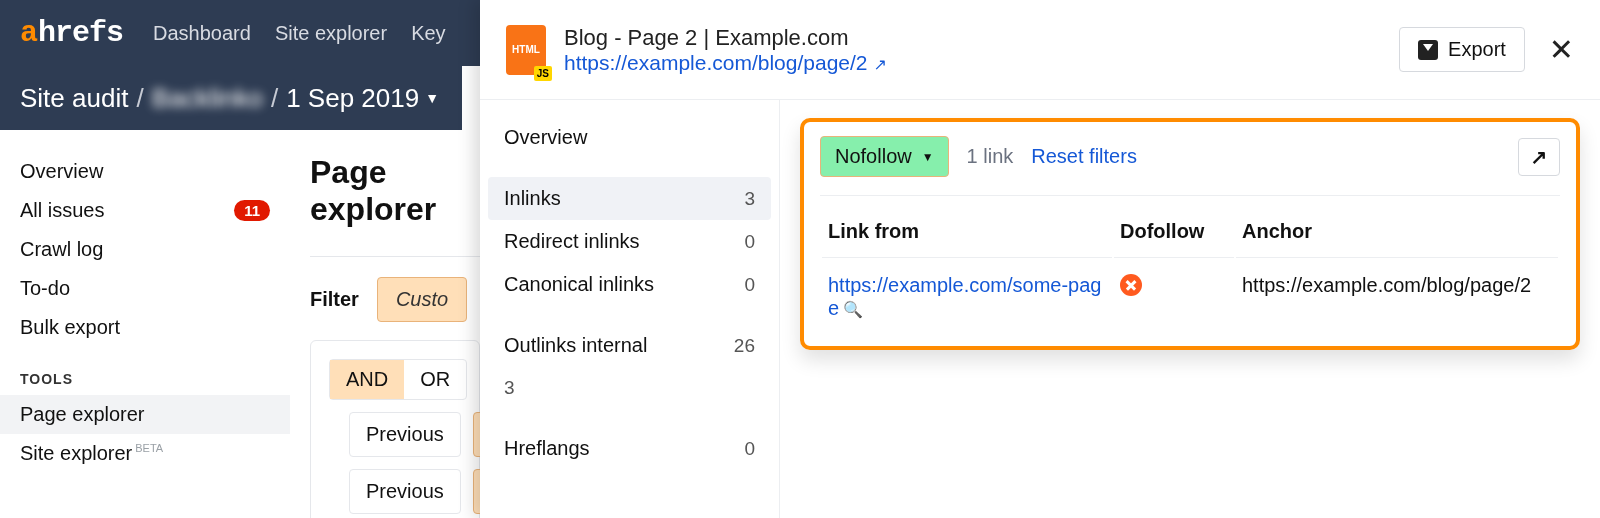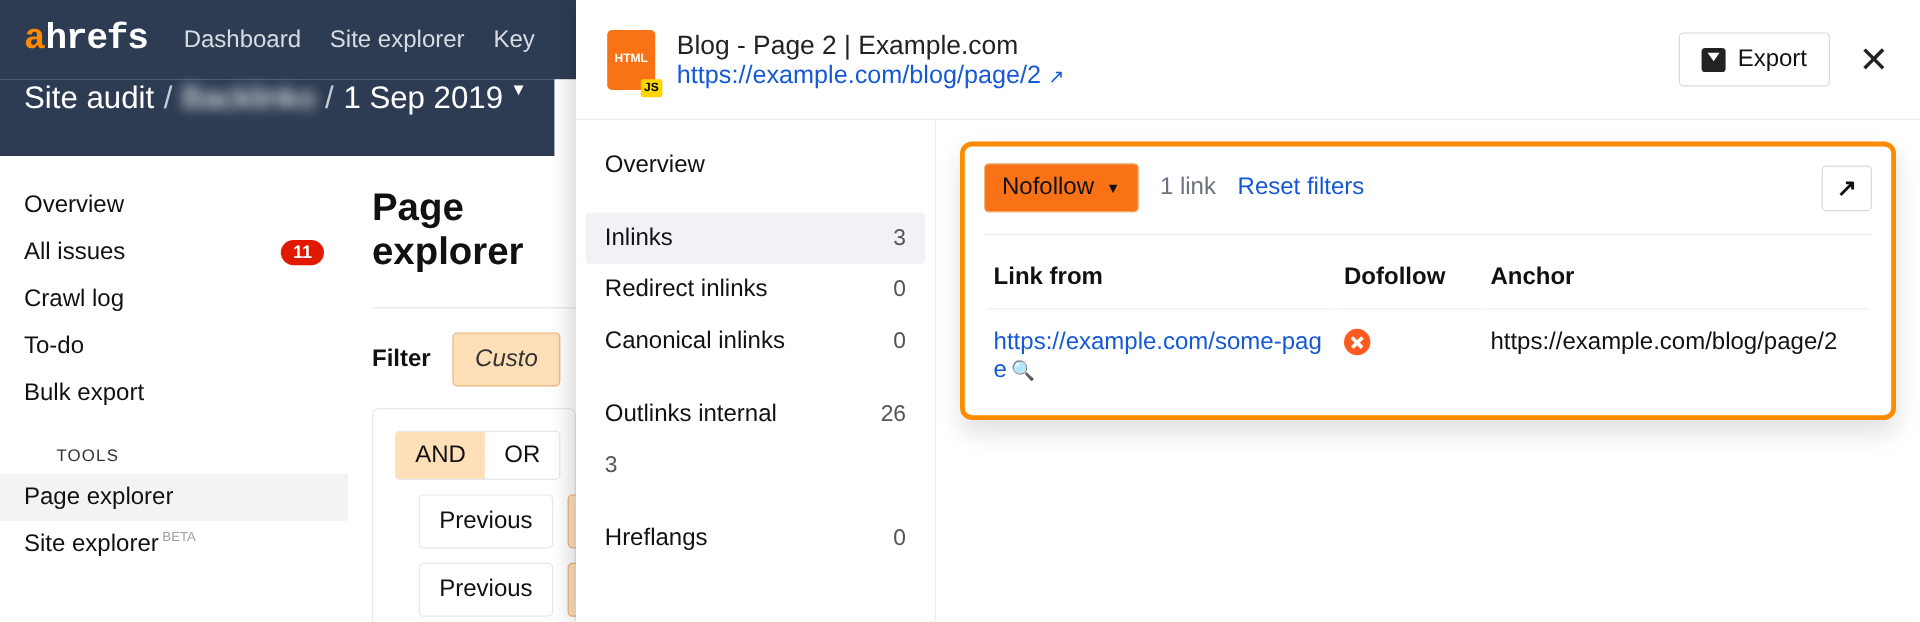--- a/index.html
+++ b/index.html
@@ -4,36 +4,36 @@
 <style>
   * { box-sizing: border-box; margin: 0; padding: 0; }
   body { font-family: -apple-system, BlinkMacSystemFont, "Segoe UI", Helvetica, Arial, sans-serif; font-size: 18px; color: #111; width: 1600px; height: 518px; overflow: hidden; background: #fff; }
 
   
   .topbar { background: #2e3c53; color: #c7cbd4; display: flex; align-items: center; height: 66px; padding: 0 20px; width: 480px; }
   .logo { display: flex; align-items: baseline; margin-right: 30px; }
   .logo .a { color: #ff8b00; font-weight: 900; font-size: 30px; font-family: "Courier New", monospace;}
   .logo .rest { color: #fff; font-weight: 900; font-size: 30px; font-family: "Courier New", monospace; letter-spacing:-1px;}
   .navitem { color: #d8dbe2; font-size: 20px; margin-right: 24px; cursor: pointer; white-space: nowrap; }
-  .subbar { background: #2e3c53; color: #fff; display: flex; align-items: flex-start; height: 64px; padding: 0 20px; font-size: 26px; width:462px;}
+  .subbar { background: #2e3c53; color: #fff; display: flex; align-items: center; height: 64px; padding: 0 20px; font-size: 26px; width:462px;}
   .subbar .sep { margin: 0 8px; color:#c7cbd4; font-weight:400;}
   .subbar .blurred { filter: blur(5px); color:#fff; }
   .subbar .caret { margin-left: 6px; font-size: 14px; }
 
   .leftwrap { width: 480px; display:flex; flex-direction:column; }
 
   
   .main { display: flex; height: calc(518px - 130px); }
 
   
   .sidebar { width: 290px; background: #fff; padding: 22px 0; }
   .sidebar-item { display:flex; align-items:center; justify-content:space-between; padding: 8px 20px; font-size: 20px; cursor:pointer; }
   .sidebar-item.active { background: #f2f3f5; }
   .badge-red { background:#e11900; color:#fff; font-size:15px; border-radius:12px; padding:2px 10px; font-weight:600; }
-  .sidebar-heading { font-size: 14px; font-weight:400; color:#333; letter-spacing:1px; padding: 24px 20px 8px; margin-left: 27px; }
+  .sidebar-heading { font-size: 14px; font-weight:700; color:#333; letter-spacing:1px; padding: 24px 20px 8px; }
   .beta { font-size:11px; color:#9aa0a6; vertical-align: super; margin-left:3px;}
 
   
   .center { flex:1; padding: 24px 0 0 20px; background:#fff; overflow:hidden; position:relative;}
   .center h1 { font-size: 32px; font-weight:700; margin-bottom: 28px; }
   .filterrow { display:flex; align-items:center; gap:18px; border:1px solid #e5e7eb; border-left:none; border-right:none; border-bottom:none; padding:20px 0 18px;}
   .filter-label { font-weight:700; font-size:20px; }
   .btn-custom { background:#ffdfb8; border:1px solid #e9b37a; color:#333; font-style: italic; font-size:20px; padding:10px 18px; border-radius:4px;}
   .logicgroup { border:1px solid #e5e7eb; border-radius:4px; display:inline-flex; }
   .logicgroup span { padding:8px 16px; font-size:20px; }
@@ -61,21 +61,21 @@
   .panel-body { display:flex; height:calc(100% - 100px); }
   .pb-left { width:300px; border-right:1px solid #eceef1; padding:16px 0; }
   .pb-item { display:flex; justify-content:space-between; align-items:center; padding:10px 24px; font-size:20px; cursor:pointer;}
   .pb-item.sel { background:#f0f2f6; border-radius:4px; margin:0 8px; padding:10px 16px;}
   .pb-item .cnt { color:#555; font-size:19px; }
   .pb-gap { height:18px; }
 
   .pb-right { flex:1; padding:18px 20px; position:relative; }
   .highlight-box { border:4px solid #ff8b00; border-radius:10px; padding:14px 16px 24px; box-shadow: 0 10px 20px rgba(0,0,0,0.12);}
   .hb-top { display:flex; align-items:center; gap:18px; border-bottom:1px solid #eceef1; padding-bottom:18px;}
-  .dd { background:#f97316; border:1px solid #e9b37a; border-radius:4px; padding:8px 14px; font-size:20px; display:flex; align-items:center; gap:10px; cursor:pointer;}
+  .dd { background:#86efac; border:1px solid #e9b37a; border-radius:4px; padding:8px 14px; font-size:20px; display:flex; align-items:center; gap:10px; cursor:pointer;}
   .dd .tri { font-size:12px;}
   .muted { color:#6b7280; font-size:20px; }
   .reset { color:#1558d6; font-size:20px; cursor:pointer;}
   .popout { margin-left:auto; border:1px solid #d6d9de; border-radius:4px; width:42px; height:38px; display:flex; align-items:center; justify-content:center; cursor:pointer; font-size:20px; font-weight:700;}
   .tbl { width:100%; margin-top:14px; }
   .tbl th { text-align:left; font-weight:700; font-size:20px; padding:8px 6px 14px; border-bottom:1px solid #eceef1;}
   .tbl td { vertical-align:top; font-size:20px; padding:14px 6px 0; }
   .link { color:#1558d6; word-break:break-all; max-width:260px; display:inline;}
   .mag { color:#6b7280; font-size:16px; margin-left:4px;}
   .x-circle { display:inline-block; width:22px; height:22px; background:#ff5a1f; border-radius:50%; position:relative;}

